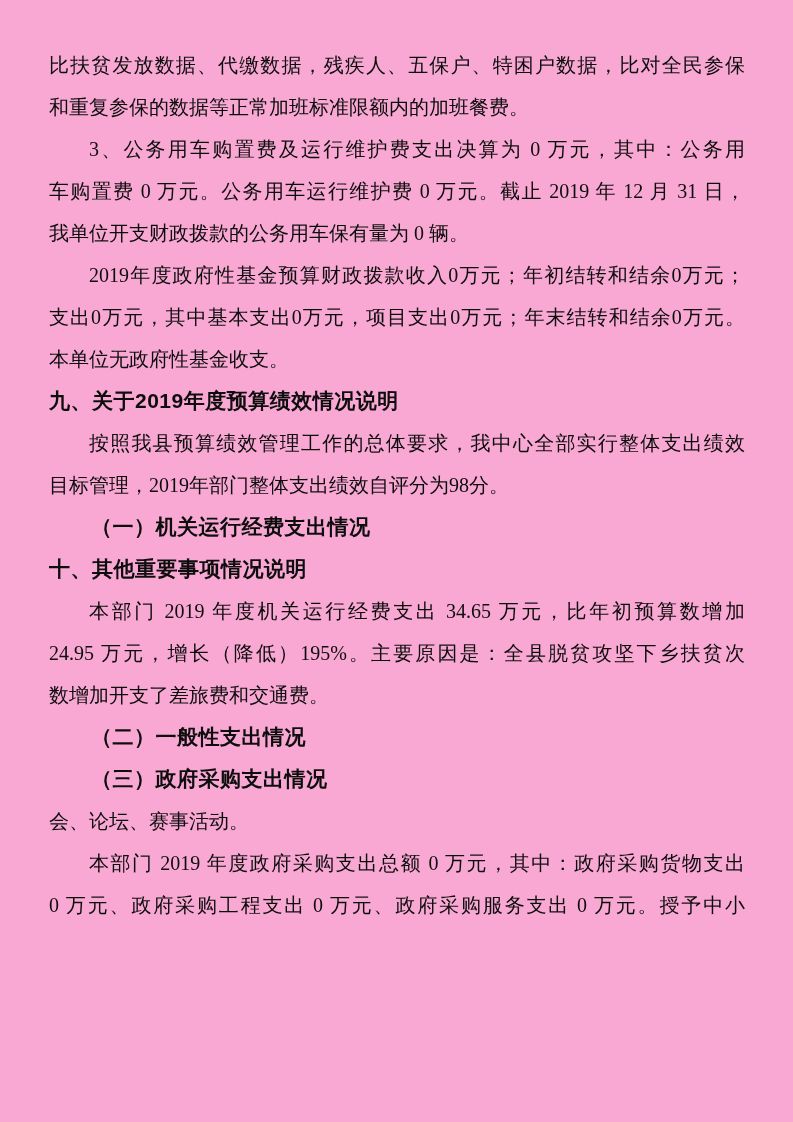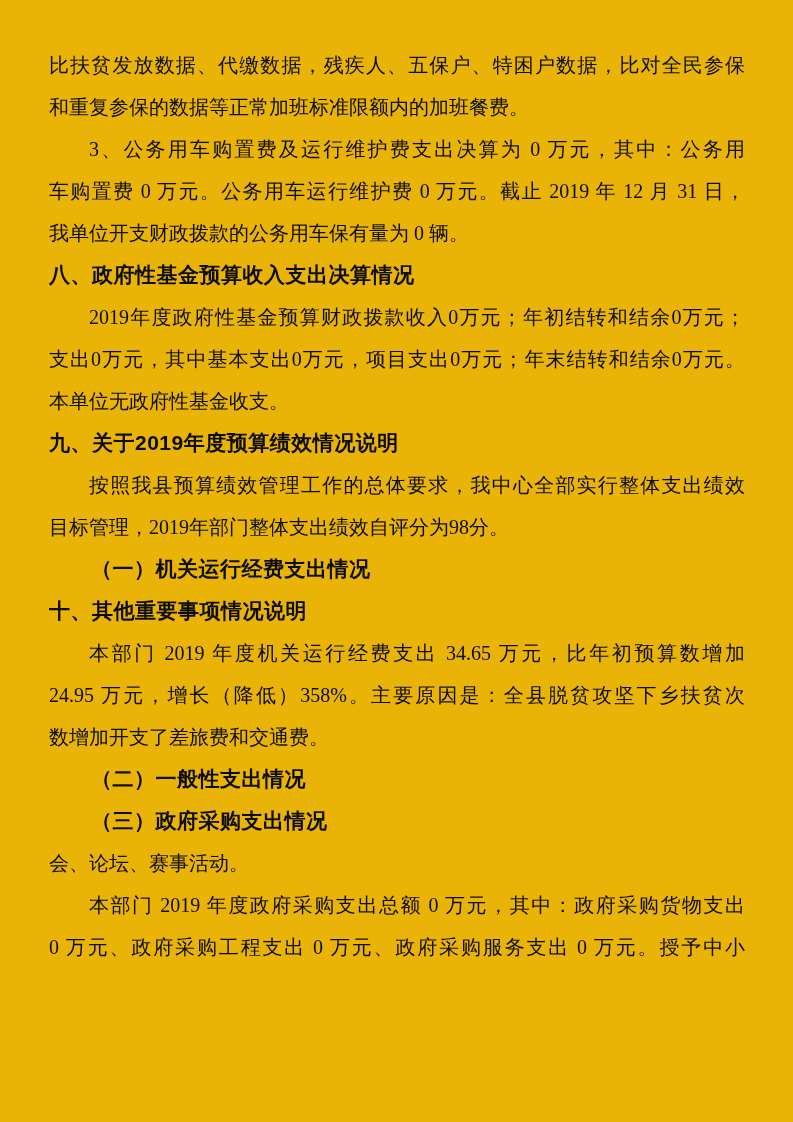--- a/index.html
+++ b/index.html
@@ -10,21 +10,21 @@
     width: 793px;
     height: 1122px;
     background: #ffffff;
     overflow: hidden;
   }
   .page {
     box-sizing: border-box;
     width: 793px;
     height: 1122px;
     padding: 44px 48px 0 49px;
-    background: #eab308;
+    background: #f9a8d4;
     color: #0d0d0d;
     font-family: "Liberation Serif", "DejaVu Serif", serif;
     font-size: 20px;
   }
   .line {
     height: 42px;
     line-height: 42px;
     overflow: hidden;
     white-space: normal;
   }
@@ -47,30 +47,29 @@
 </style>
 </head>
 <body>
 
 <div class="page">
   <div class="line j">比扶贫发放数据、代缴数据，残疾人、五保户、特困户数据，比对全民参保</div>
   <div class="line">和重复参保的数据等正常加班标准限额内的加班餐费。</div>
   <div class="line j ind">3、公务用车购置费及运行维护费支出决算为 0 万元，其中：公务用</div>
   <div class="line j">车购置费 0 万元。公务用车运行维护费 0 万元。截止 2019 年 12 月 31 日，</div>
   <div class="line">我单位开支财政拨款的公务用车保有量为 0 辆。</div>
-  <div class="line h">八、政府性基金预算收入支出决算情况</div>
   <div class="line j ind">2019年度政府性基金预算财政拨款收入0万元；年初结转和结余0万元；</div>
   <div class="line j">支出0万元，其中基本支出0万元，项目支出0万元；年末结转和结余0万元。</div>
   <div class="line">本单位无政府性基金收支。</div>
   <div class="line h">九、关于2019年度预算绩效情况说明</div>
   <div class="line j ind">按照我县预算绩效管理工作的总体要求，我中心全部实行整体支出绩效</div>
   <div class="line">目标管理，2019年部门整体支出绩效自评分为98分。</div>
   <div class="line h ind">（一）机关运行经费支出情况</div>
   <div class="line h">十、其他重要事项情况说明</div>
   <div class="line j ind">本部门 2019 年度机关运行经费支出 34.65 万元，比年初预算数增加</div>
-  <div class="line j">24.95 万元，增长（降低）358%。主要原因是：全县脱贫攻坚下乡扶贫次</div>
+  <div class="line j">24.95 万元，增长（降低）195%。主要原因是：全县脱贫攻坚下乡扶贫次</div>
   <div class="line">数增加开支了差旅费和交通费。</div>
   <div class="line h ind">（二）一般性支出情况</div>
   <div class="line h ind">（三）政府采购支出情况</div>
   <div class="line">会、论坛、赛事活动。</div>
   <div class="line j ind">本部门 2019 年度政府采购支出总额 0 万元，其中：政府采购货物支出</div>
   <div class="line j">0 万元、政府采购工程支出 0 万元、政府采购服务支出 0 万元。授予中小</div>
 </div>
 
 </body></html>

